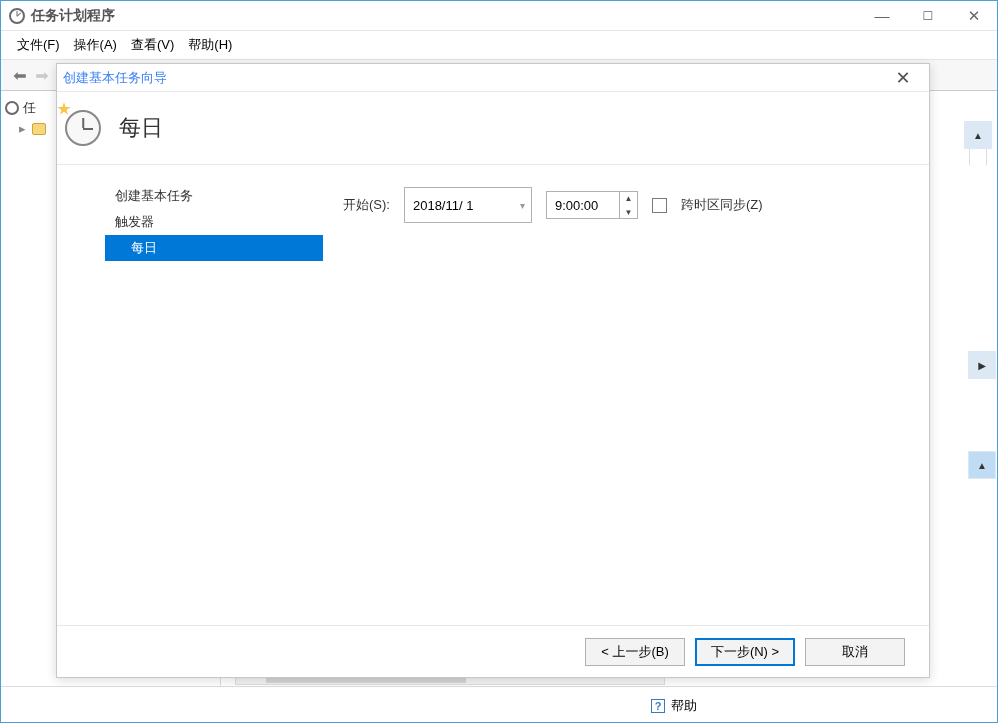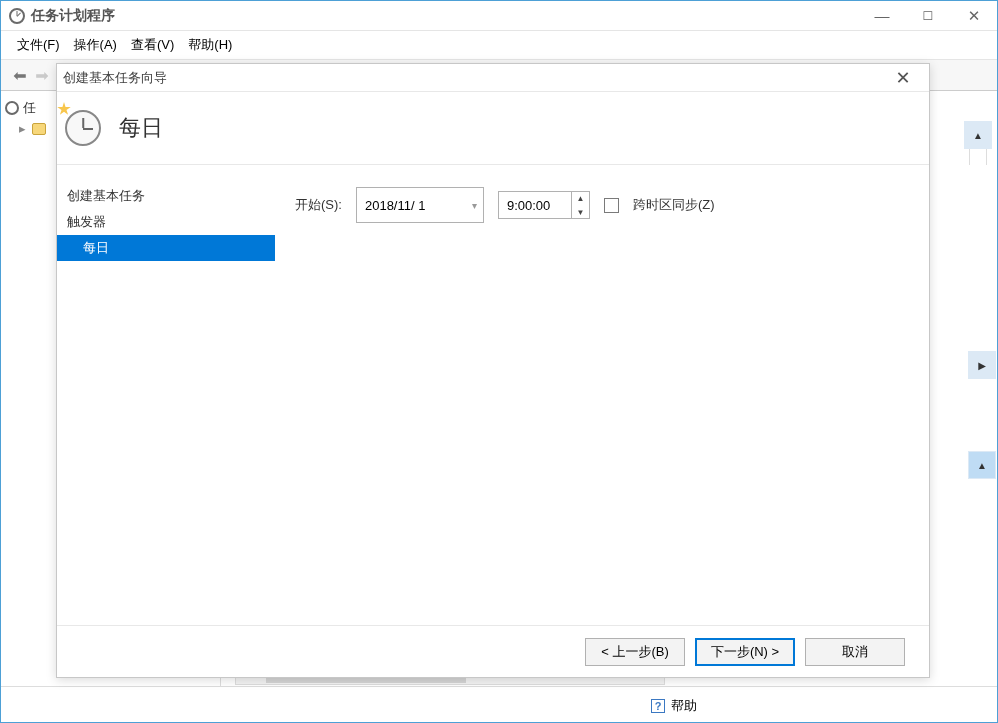--- a/index.html
+++ b/index.html
@@ -29,30 +29,30 @@
     .tree-row { display:flex; align-items:center; gap:4px; padding:2px 0; color:#333;}
     .tree-icon-clock{ width:14px; height:14px; border:2px solid #6a6a6a; border-radius:50%;}
     .tree-folder{ width:14px; height:12px; background:#f7d77a; border:1px solid #caa43c; border-radius:2px; margin-left:2px;}
     
     .dialog {
       position:absolute; left:55px; top:62px; width:874px; height:615px;
       background:#fff; border:1px solid #c7c7c7; box-shadow:0 2px 10px rgba(0,0,0,0.15);
       display:flex; flex-direction:column;
     }
     .dlg-titlebar{ height:28px; display:flex; align-items:center; padding:0 6px; border-bottom:1px solid #e8e8e8;}
-    .dlg-titlebar .title{ color:#404040; font-size:13px;}
+    .dlg-titlebar .title{ color:#3b82f6; font-size:13px;}
     .dlg-close{ margin-left:auto; width:40px; text-align:center; font-size:18px; color:#555;}
     .dlg-header{ height:72px; display:flex; align-items:center; padding-left:8px; gap:18px;}
     .wiz-icon{ width:36px; height:36px; border:2px solid #888; border-radius:50%; position:relative; background:#f8f8f8;}
     .wiz-icon::before{content:"";position:absolute;left:50%;top:50%;width:10px;height:1.5px;background:#666;transform-origin:left;}
     .wiz-icon::after{content:"";position:absolute;left:50%;top:50%;width:1.5px;height:10px;background:#666;transform-origin:top;transform:translate(-50%,-10px);}
     .wiz-star{position:absolute;left:-8px;top:-8px;width:14px;height:14px;background:#f8c64c;clip-path:polygon(50% 0,61% 35%,98% 35%,68% 57%,79% 91%,50% 70%,21% 91%,32% 57%,2% 35%,39% 35%);}
     .dlg-header .h-title{ font-size:22px; color:#333; font-weight:normal;}
     .dlg-body{ flex:1; display:flex; border-top:1px solid #e8e8e8;}
-    .dlg-nav{ width:218px; padding-top:18px;}
+    .dlg-nav{ width:218px; padding-top:18px;margin-left:48px;}
     .dlg-nav .item{ padding:4px 10px; color:#333;}
     .dlg-nav .item.sel{ background:#0078d7; color:#fff;}
     .dlg-nav .item.indent{ padding-left:26px;}
     .dlg-form{ flex:1; padding:22px 20px;}
     .form-row{ display:flex; align-items:center; gap:14px; margin-bottom:26px;}
     .lbl{ color:#333;}
     .date-in{ width:128px; height:36px; border:1px solid #b1b1b1; display:flex; align-items:center; padding:0 6px 0 8px; font-size:13px; justify-content:space-between;}
     .date-in .dd{ color:#999; font-size:10px;}
     .time-in{ width:92px; height:28px; border:1px solid #b1b1b1; display:flex; align-items:center; padding-left:8px; font-size:13px;}
     .spinner{ width:18px; height:28px; border-left:1px solid #b1b1b1; margin-left:auto; display:flex; flex-direction:column;}

